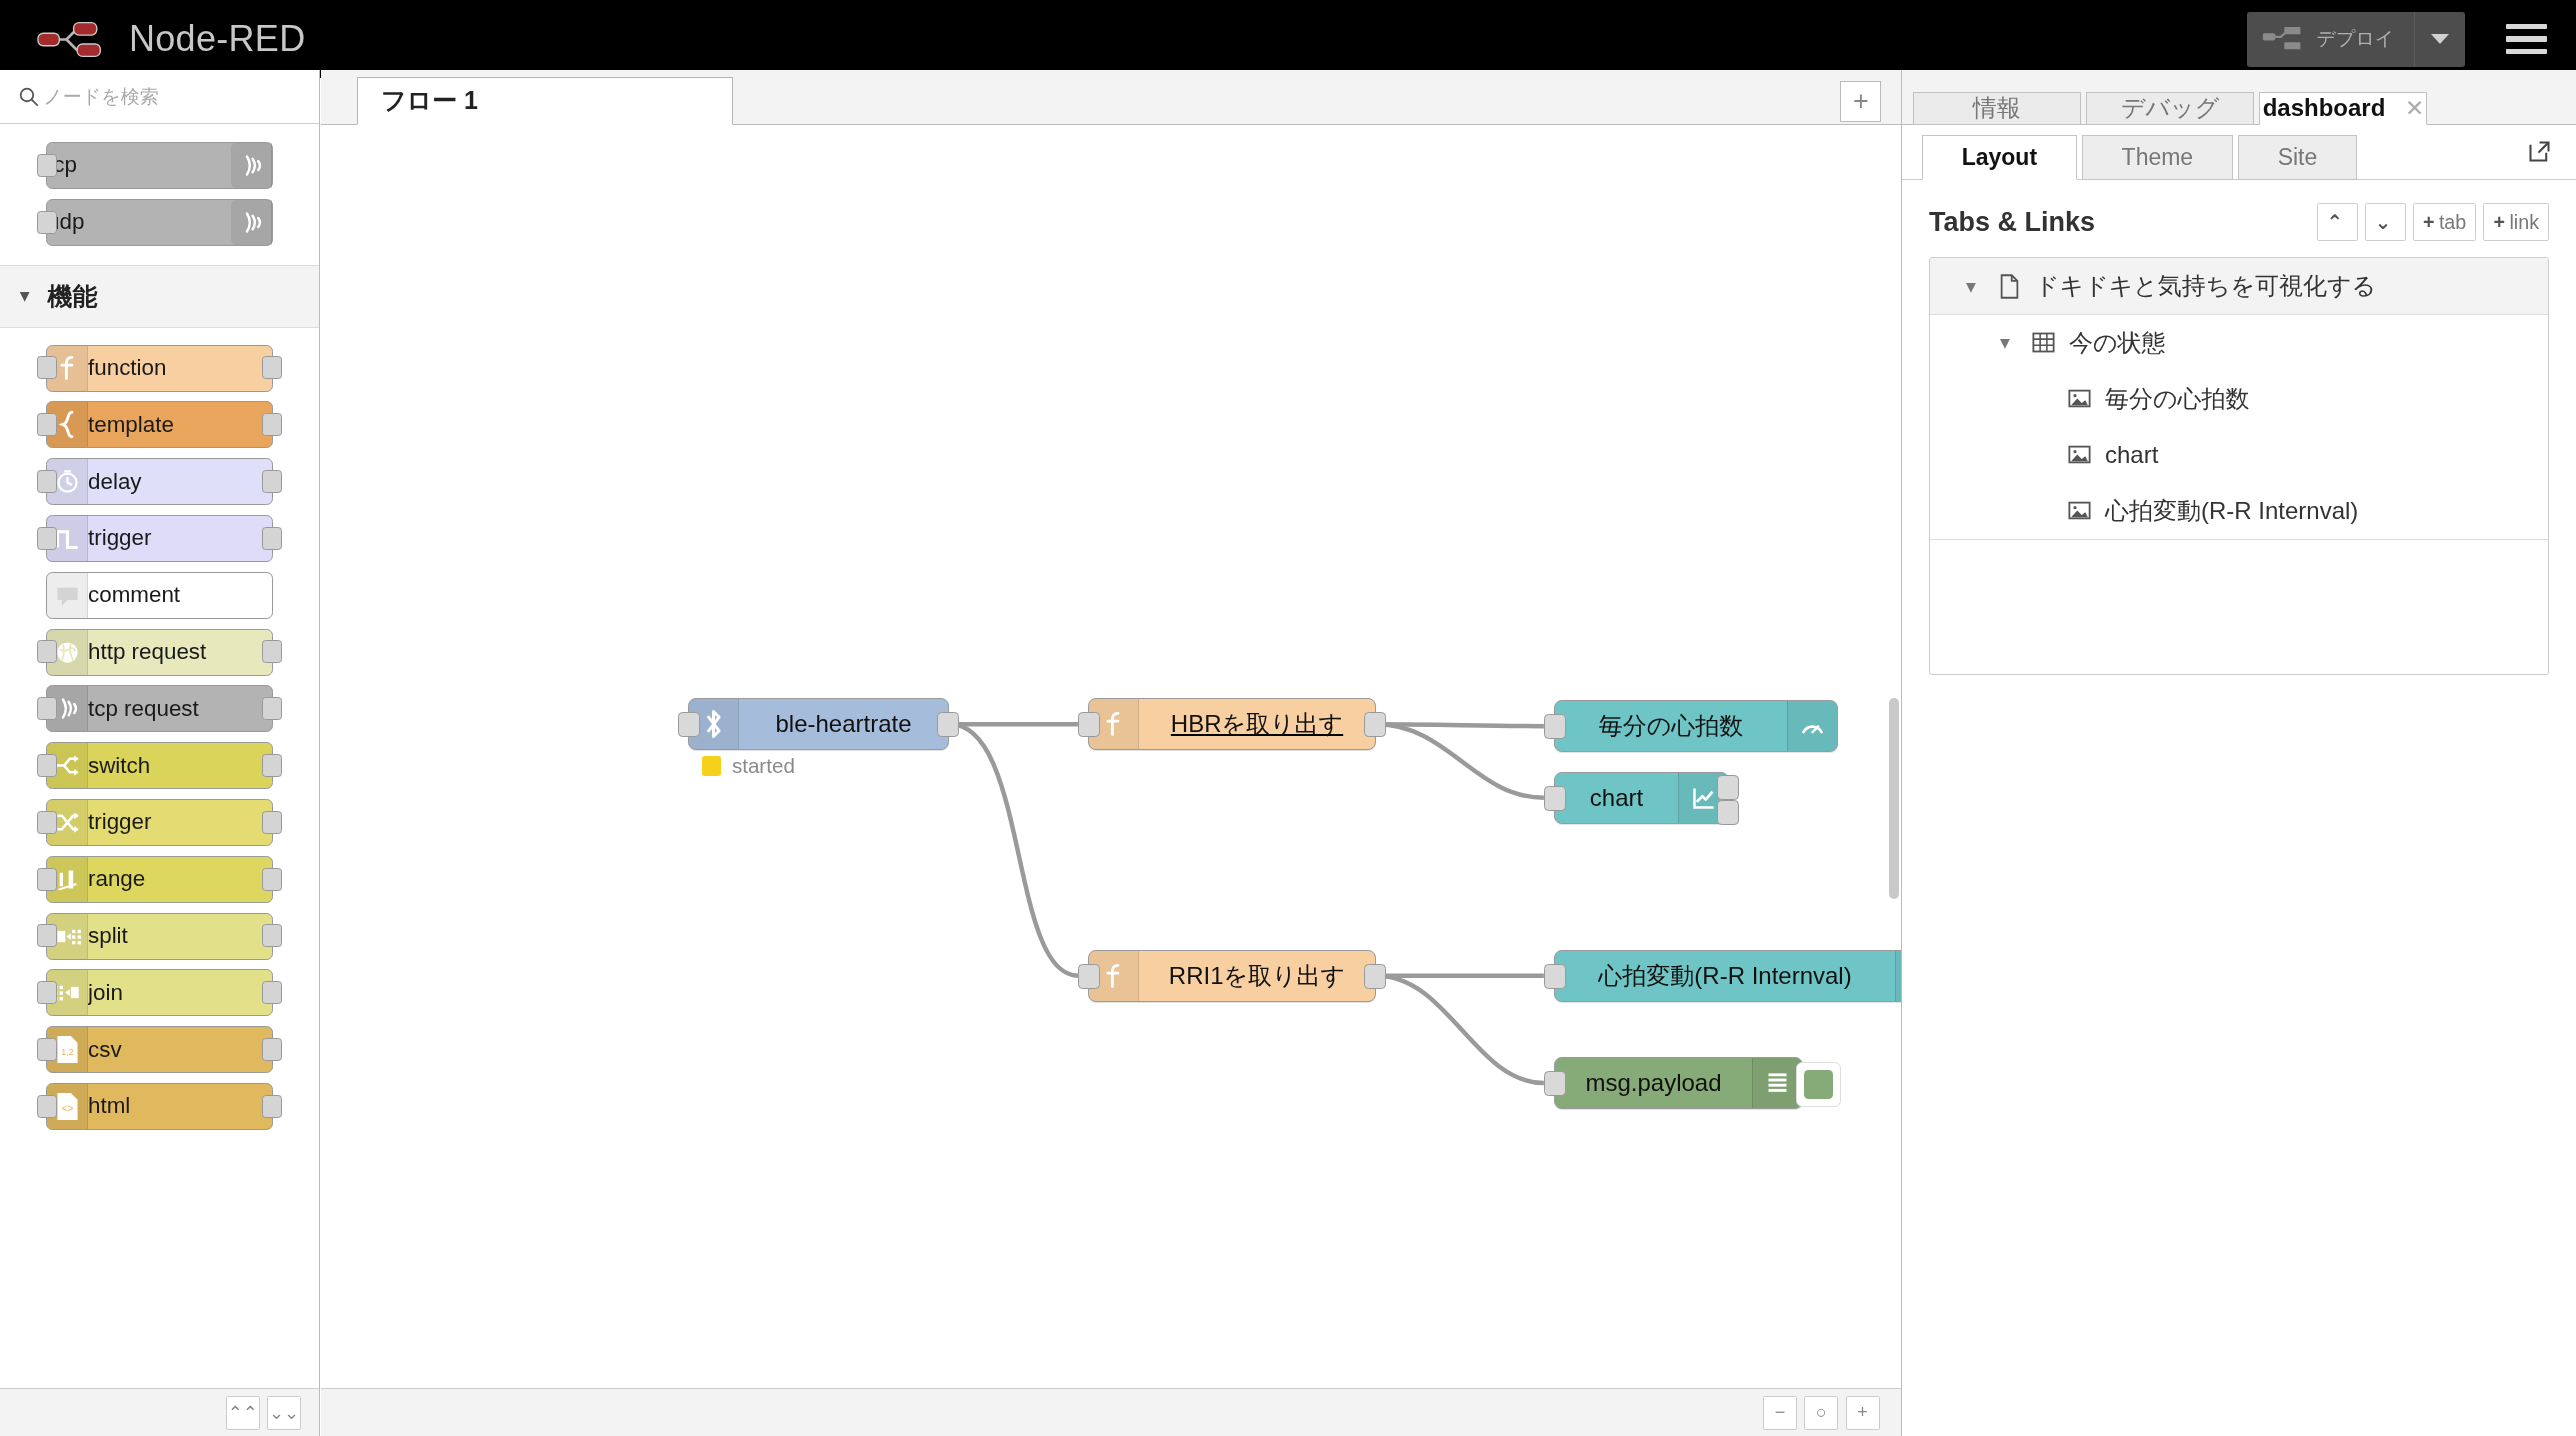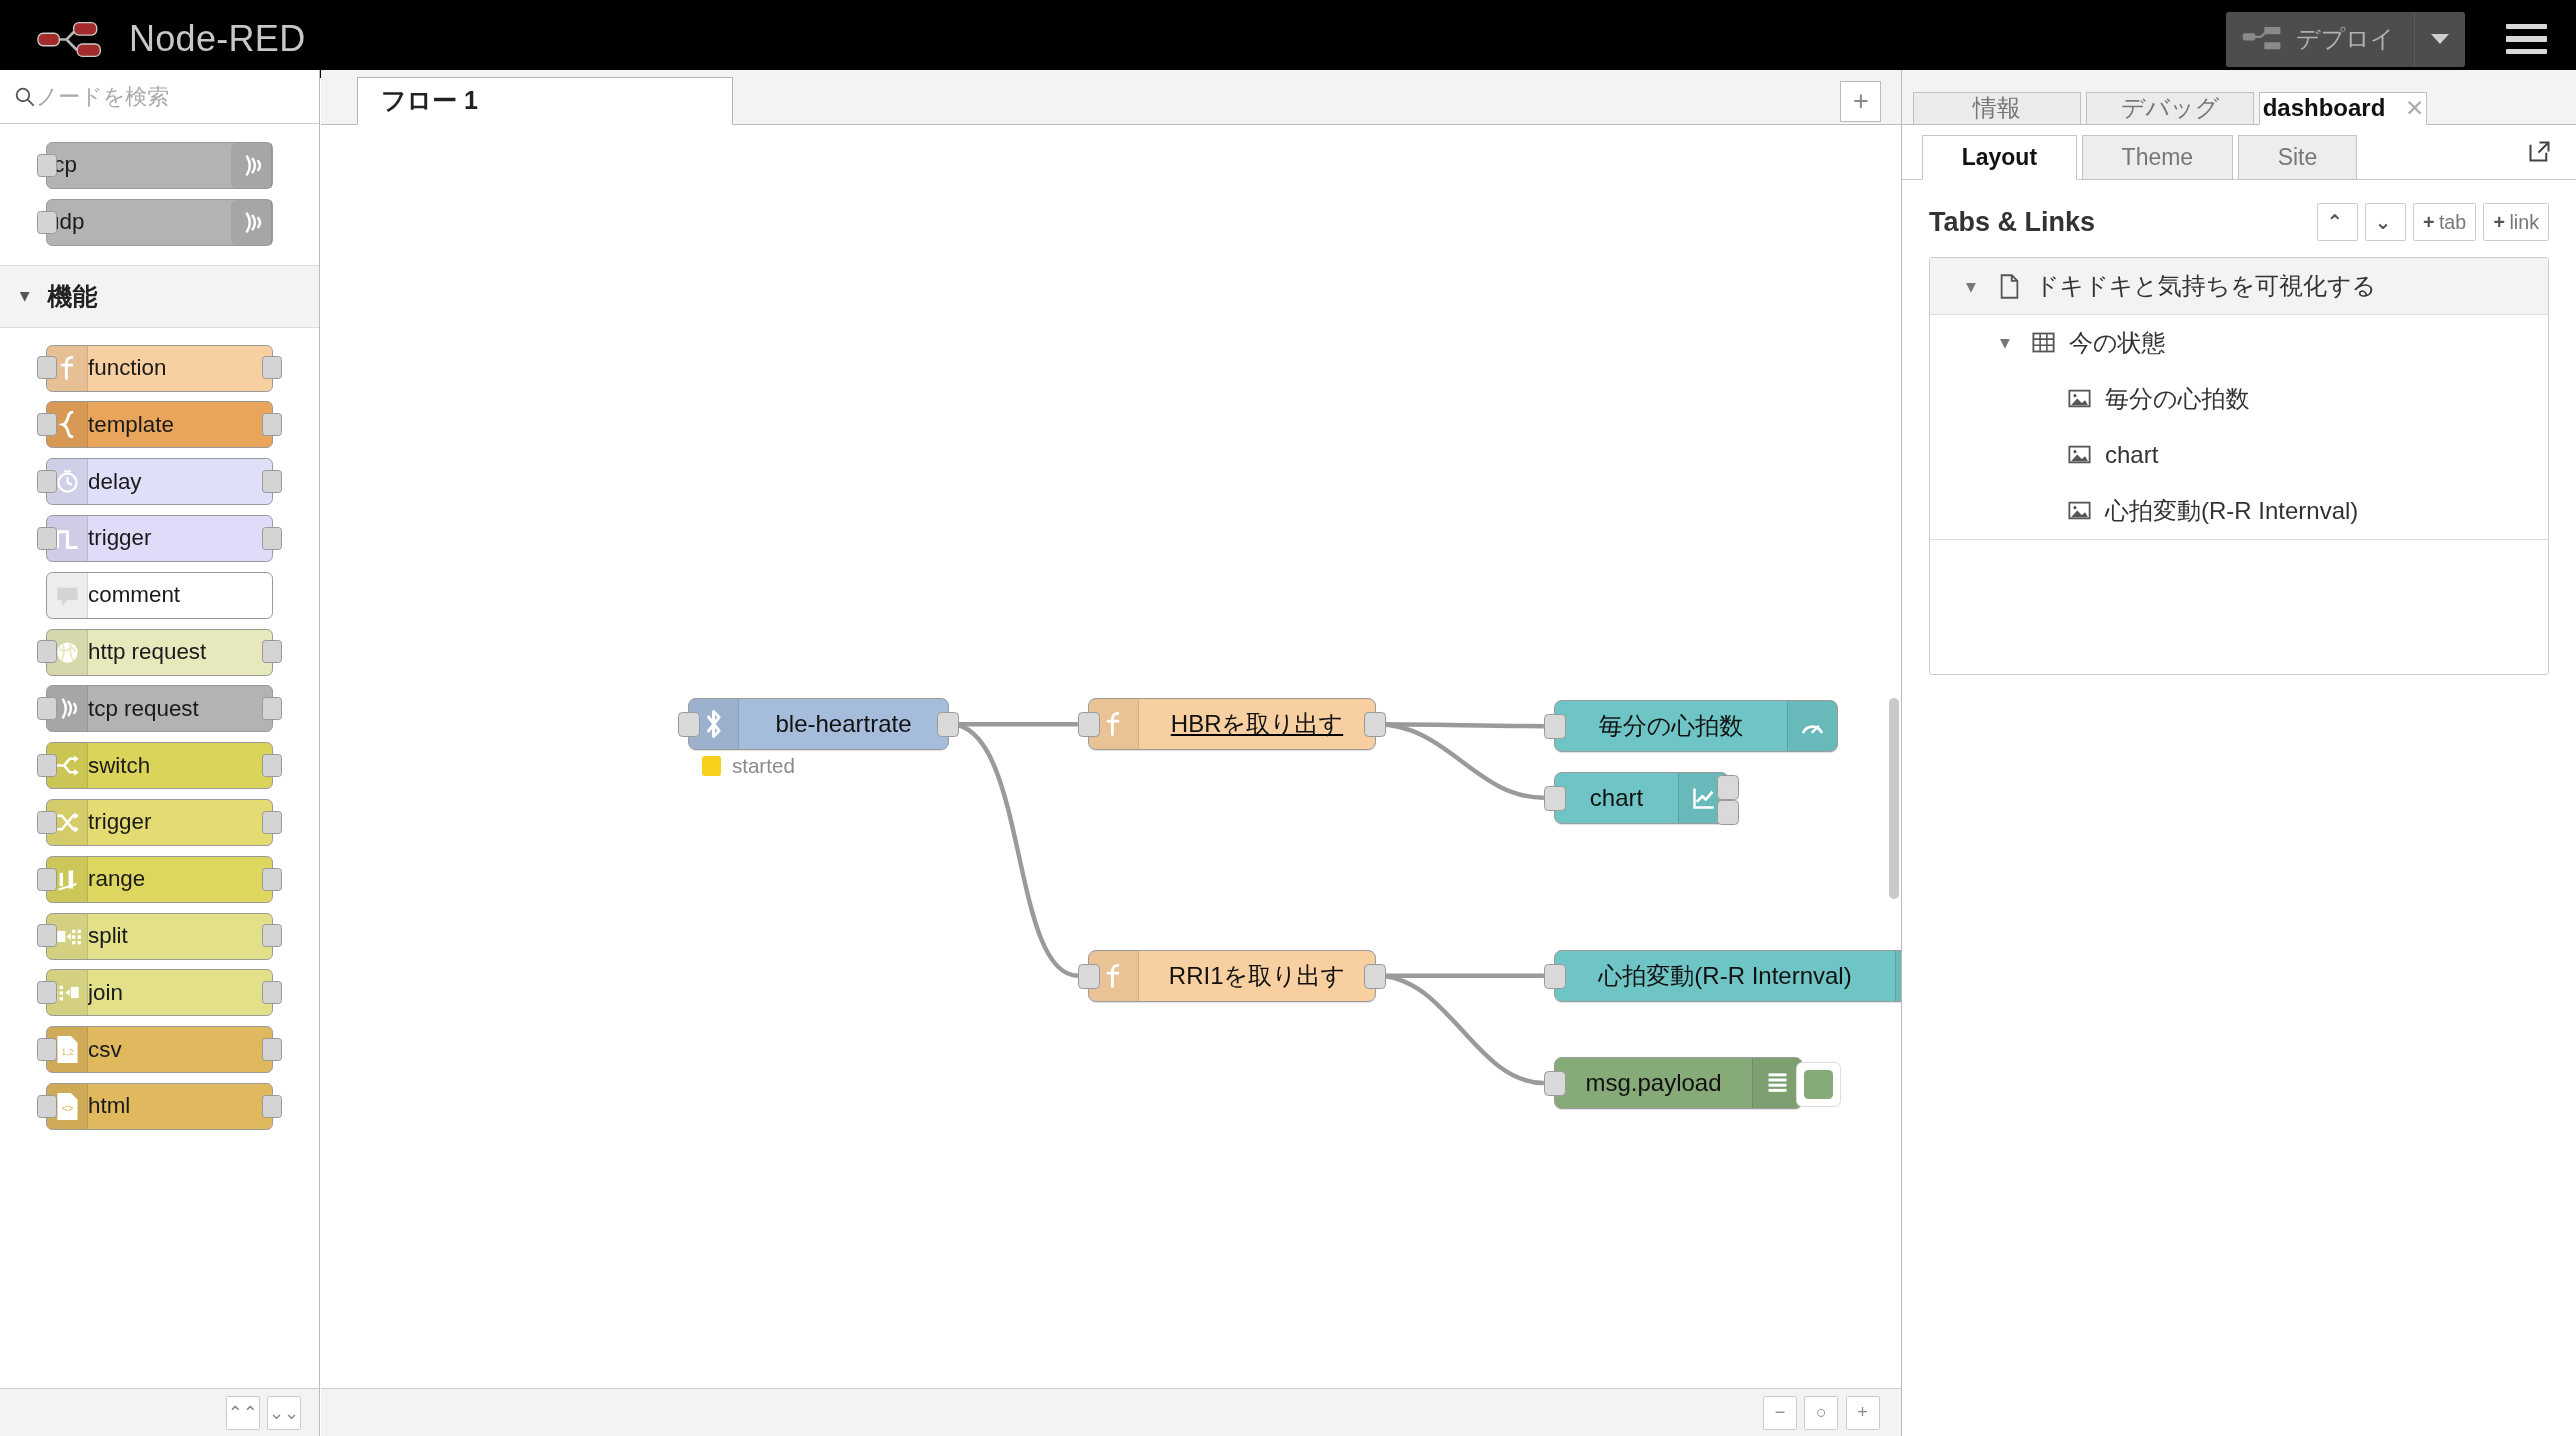--- a/index.html
+++ b/index.html
@@ -24,21 +24,21 @@
   }
   #deploy-button {
     display: flex; align-items: center; height: 55px;
     background: #4d4d4d; border-radius: 2.7px; cursor: default;
   }
   #deploy-main {
     display: flex; align-items: center; height: 100%;
     padding: 0 19.7px 0 14.3px; border-right: 0.9px solid #5c5c5c;
   }
   #deploy-icon { width: 43px; height: 29px; margin-right: 12.5px; }
-  #deploy-label { color: #b0b0b0; font-size: 24px; }
+  #deploy-label { color: #b0b0b0; font-size: 19px; }
   #deploy-caret {
     width: 50px; height: 100%; display: flex; align-items: center;
     justify-content: center;
   }
   .caret-down {
     width: 0; height: 0; border-left: 9.8px solid transparent;
     border-right: 9.8px solid transparent; border-top: 10.7px solid #d0d0d0;
   }
   #hamburger { margin-left: 41px; width: 41px; cursor: pointer; }
   #hamburger span {
@@ -51,21 +51,21 @@
   #palette {
     position: absolute; top: 70px; left: 0; width: 320px; bottom: 0;
     background: #fff; border-right: 0.9px solid #bbb;
   }
   #palette-search {
     height: 54px; border-bottom: 0.9px solid #ccc; display: flex;
     align-items: center; padding: 0 14.3px;
   }
   #search-icon-wrap { width: 29px; display: flex; justify-content: center; }
   #search-input {
-    flex: 1; border: none; outline: none; font-size: 22px; color: #333;
+    flex: 1; border: none; outline: none; font-size: 19px; color: #333;
     font-family: "Liberation Sans", sans-serif; background: transparent;
   }
   #search-input::placeholder { color: #aaa; }
 
   #palette-scroll {
     position: absolute; top: 55px; left: 0; right: 0; bottom: 48px;
     overflow: hidden;
   }
   .palette-category-header {
     background: #f3f3f3; border-top: 0.9px solid #ddd; border-bottom: 0.9px solid #ddd;

